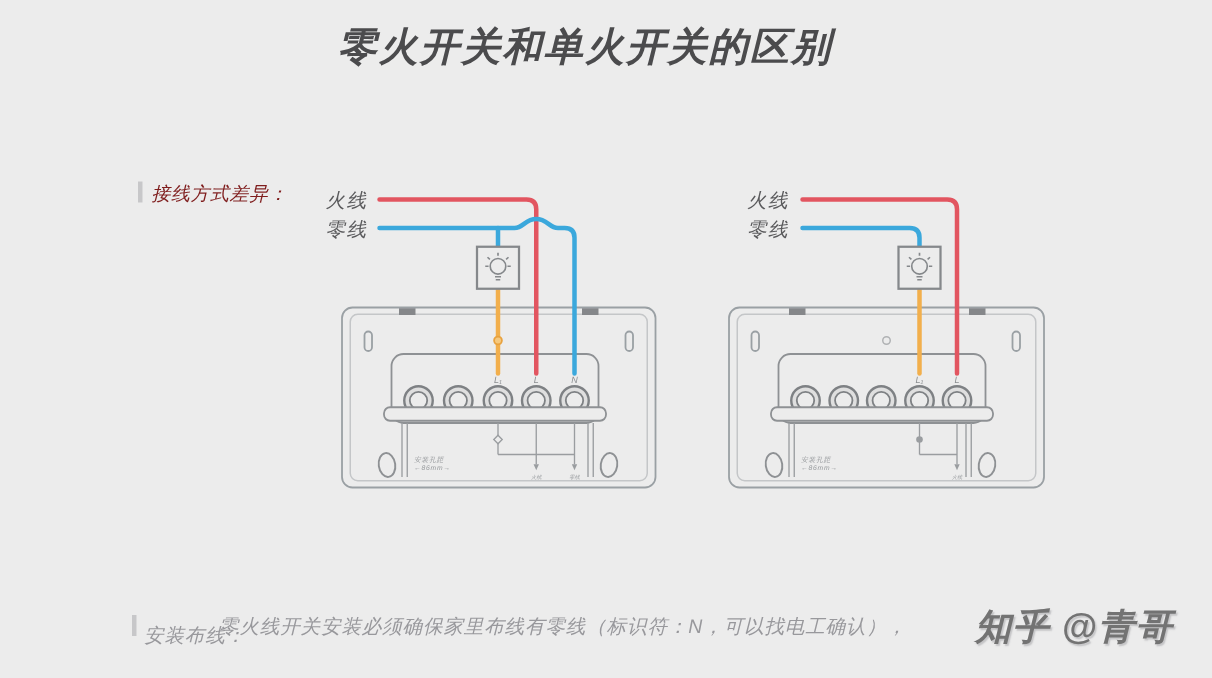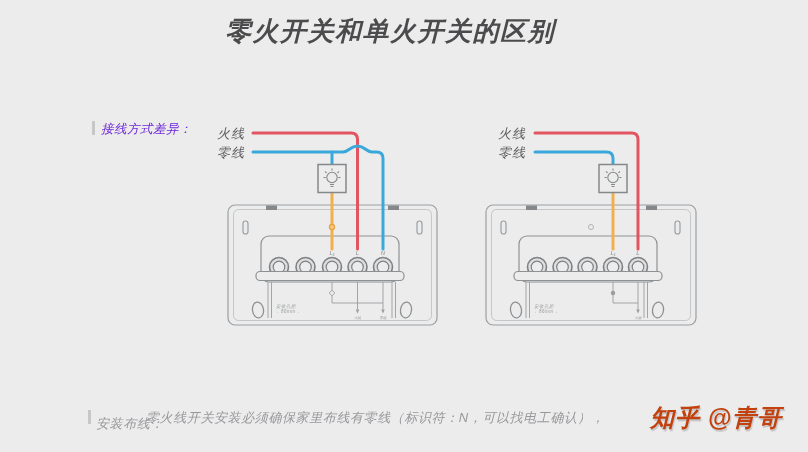--- a/index.html
+++ b/index.html
@@ -8,27 +8,27 @@
     background:#ECECEC;
     font-family:"Liberation Sans","DejaVu Sans",sans-serif;
     font-style:italic;
   }
   .abs{position:absolute;}
   #title{
     left:200px;top:14px;width:380px;text-align:center;
     font-size:26px;font-weight:bold;color:#4B4B4D;letter-spacing:1.5px;
   }
   .section-bar{width:3px;height:14px;background:#C7C7C9;}
-  .section-label{font-size:12.5px;color:#6d28d9;letter-spacing:0.5px;}
+  .section-label{font-size:12.5px;color:#7f1d1d;letter-spacing:0.5px;}
   .legend-label{font-size:13px;color:#5A5A5C;letter-spacing:1px;}
   .note-text{font-size:13px;color:#98989C;letter-spacing:0.6px;white-space:nowrap;}
   .fine-print{font-size:4.5px;line-height:5px;color:#96999C;letter-spacing:0.5px;}
   #watermark{
     left:650px;top:402px;width:150px;
-    font-size:24px;font-weight:bold;color:#c2410c;letter-spacing:1px;
+    font-size:24px;font-weight:bold;color:#737373;letter-spacing:1px;
     text-shadow:1px 1.5px 1px rgba(120,120,125,0.35);
   }
   svg text{font-family:"Liberation Sans","DejaVu Sans",sans-serif;}
 </style>
 </head>
 <body>
 
 <div id="stage">
 
   <div id="title" class="abs">零火开关和单火开关的区别</div>

